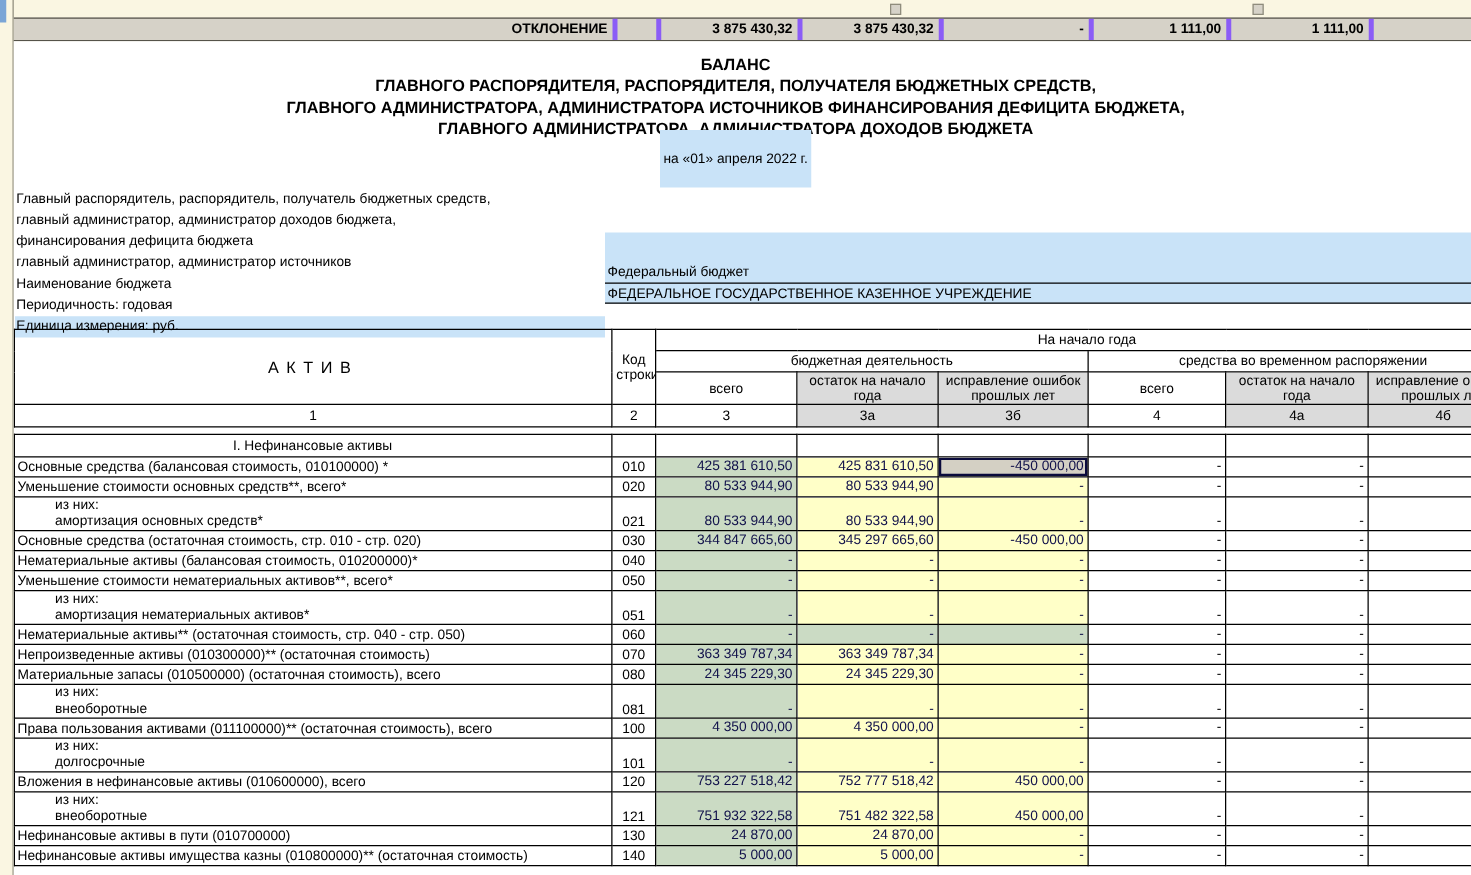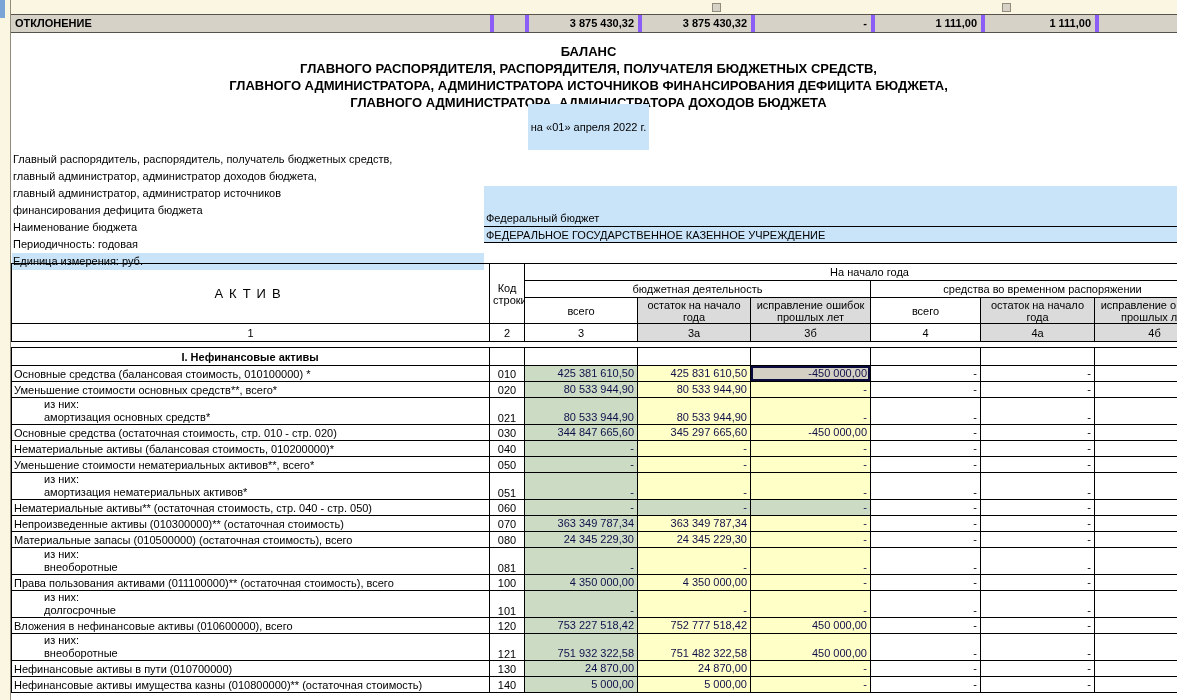--- a/index.html
+++ b/index.html
@@ -11,21 +11,21 @@
   
   .corner-strip { position:absolute; left:0; top:0; width:5px; height:18px; background:#7AA5D6; }
   .gutter-line  { position:absolute; left:10px; top:0; bottom:0; width:1px; background:#8F8C7C; }
   .group-btn { position:absolute; top:3px; width:9px; height:9px; background:#D6D2C8; border:1px solid #8F8C7C; }
 
   
   #deviation { position:absolute; left:11px; top:14px; width:1166px; height:19px; display:flex;
                background:#D6D2C8; border-top:1px solid #55534A; border-bottom:1px solid #55534A; }
   .dev-cell { height:100%; border-left:4px solid #8b5cf6; font-weight:bold; text-align:right;
               padding:0 4px; line-height:17px; overflow:hidden; white-space:nowrap; }
-  .dev-cell:first-child { border-left:none; text-align:left; }
+  .dev-cell:first-child { border-left:none; text-align:right; }
   .dev-cell:nth-child(1){width:479px;} .dev-cell:nth-child(2){width:35px;}
   .dev-cell:nth-child(3){width:113px;} .dev-cell:nth-child(4){width:113px;}
   .dev-cell:nth-child(5){width:120px;} .dev-cell:nth-child(6){width:110px;}
   .dev-cell:nth-child(7){width:114px;} .dev-cell:nth-child(8){flex:1;}
 
   
   #doc { position:absolute; left:11px; top:33px; width:1166px; height:667px; background:#FFFFFF; overflow:hidden; }
 
   #title-block { position:absolute; left:0; top:10px; width:1155px; text-align:center;
                  font-weight:bold; font-size:13px; line-height:17px; }
@@ -54,21 +54,21 @@
   th { text-align:center; white-space:normal; line-height:12px; }
   th.asset { font-size:13px; letter-spacing:6px; }
   .hg { background:#DBDBDB; }
   tr.h1 th{height:17px;} tr.h2 th{height:17px;} tr.h3 th{height:26px;} tr.nums td{height:18px; text-align:center;}
 
   tr.r  td { height:16px; }
   tr.rd td { height:27px; vertical-align:bottom; }
   tr.rs td { height:18px; }
   td.name { text-align:left; white-space:nowrap; padding-left:2px; vertical-align:middle; }
   td.name .sub { line-height:13px; padding-left:30px; white-space:nowrap; }
-  td.name.sec { text-align:center; font-weight:bold; }
+  td.name.sec { text-align:center; font-weight:normal; }
   td.code { text-align:center; vertical-align:middle; }
   td.val { text-align:right; white-space:nowrap; padding-bottom:1px; }
   td.g { background:#CBDBC4; color:#10104A; }
   td.y { background:#FFFFC8; color:#10104A; }
   td.w { background:#FFFFFF; color:#000; }
   td.sel { background:#D4D0C4; box-shadow:inset 0 0 0 2px #0A0A3C; color:#10104A; }
 </style>
 </head>
 <body>
 
@@ -99,22 +99,22 @@
       <div>ГЛАВНОГО АДМИНИСТРАТОРА, АДМИНИСТРАТОРА ДОХОДОВ БЮДЖЕТА</div>
     </div>
 
     <div id="date-line">
       <span>на «01» апреля 2022 г.</span>
     </div>
 
     <div id="left-info">
       <div class="info-line">Главный распорядитель, распорядитель, получатель бюджетных средств,</div>
       <div class="info-line">главный администратор, администратор доходов бюджета,</div>
+      <div class="info-line">финансирования дефицита бюджета</div>
       <div class="info-line">главный администратор, администратор источников</div>
-      <div class="info-line">финансирования дефицита бюджета</div>
       <div class="info-line">Наименование бюджета</div>
       <div class="info-line">Периодичность: годовая</div>
       <div class="info-line hl">Единица измерения: руб.</div>
     </div>
 
     <div id="inst-box">
       <div class="fld">ФЕДЕРАЛЬНОЕ ГОСУДАРСТВЕННОЕ КАЗЕННОЕ УЧРЕЖДЕНИЕ</div>
     </div>
     <div id="budget-box">
       <div class="fld">Федеральный бюджет</div>

